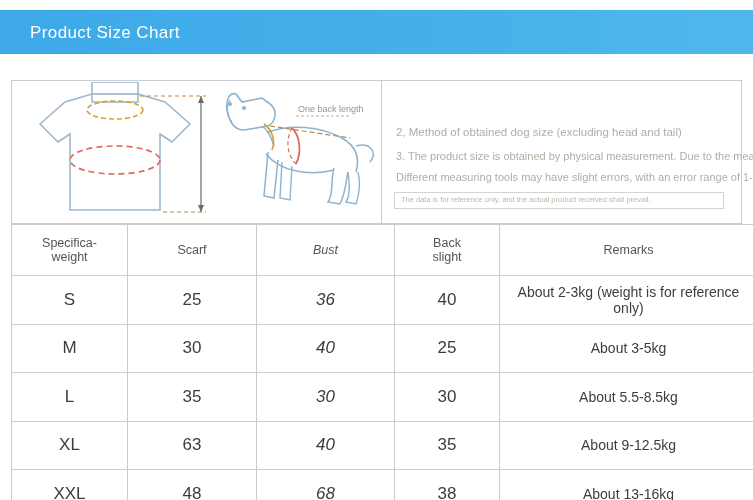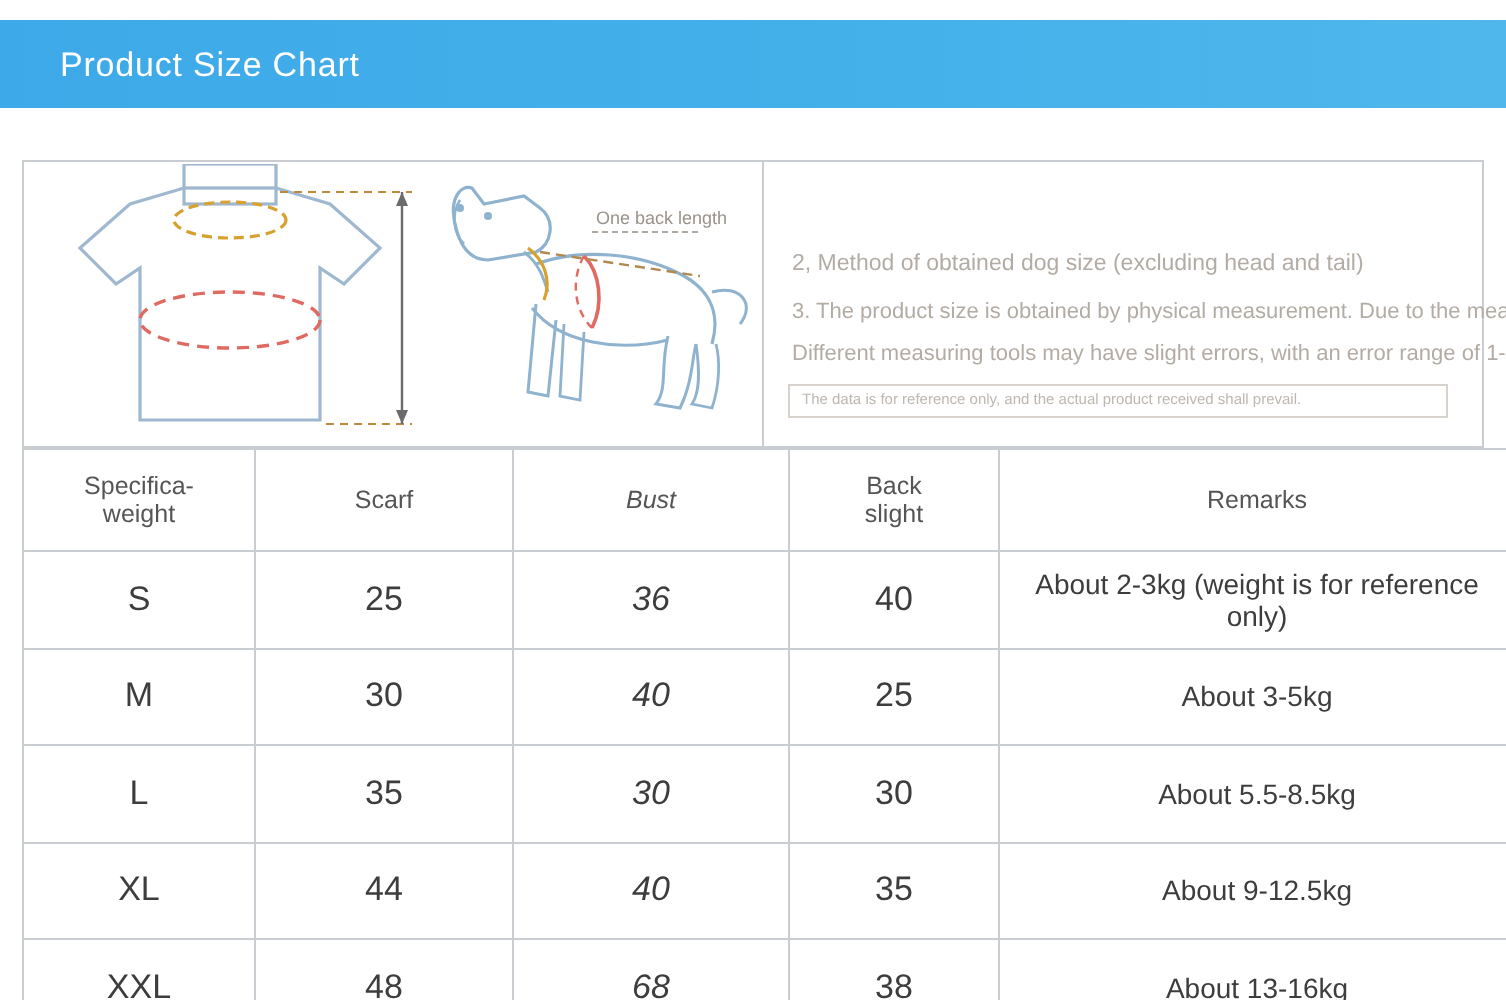--- a/index.html
+++ b/index.html
@@ -263,21 +263,21 @@
       </tr>
       <tr>
         <td class="col-spec">L</td>
         <td class="col-scarf">35</td>
         <td class="col-bust">30</td>
         <td class="col-back">30</td>
         <td class="col-remarks">About 5.5-8.5kg</td>
       </tr>
       <tr>
         <td class="col-spec">XL</td>
-        <td class="col-scarf">44</td>
+        <td class="col-scarf">63</td>
         <td class="col-bust">40</td>
         <td class="col-back">35</td>
         <td class="col-remarks">About 9-12.5kg</td>
       </tr>
       <tr>
         <td class="col-spec">XXL</td>
         <td class="col-scarf">48</td>
         <td class="col-bust">68</td>
         <td class="col-back">38</td>
         <td class="col-remarks">About 13-16kg</td>

